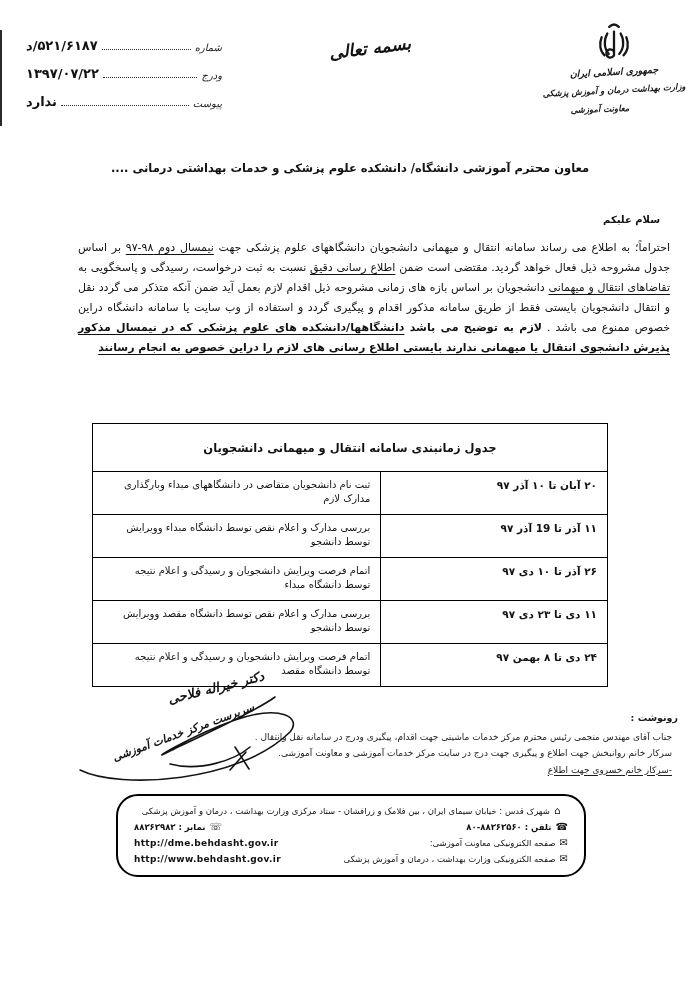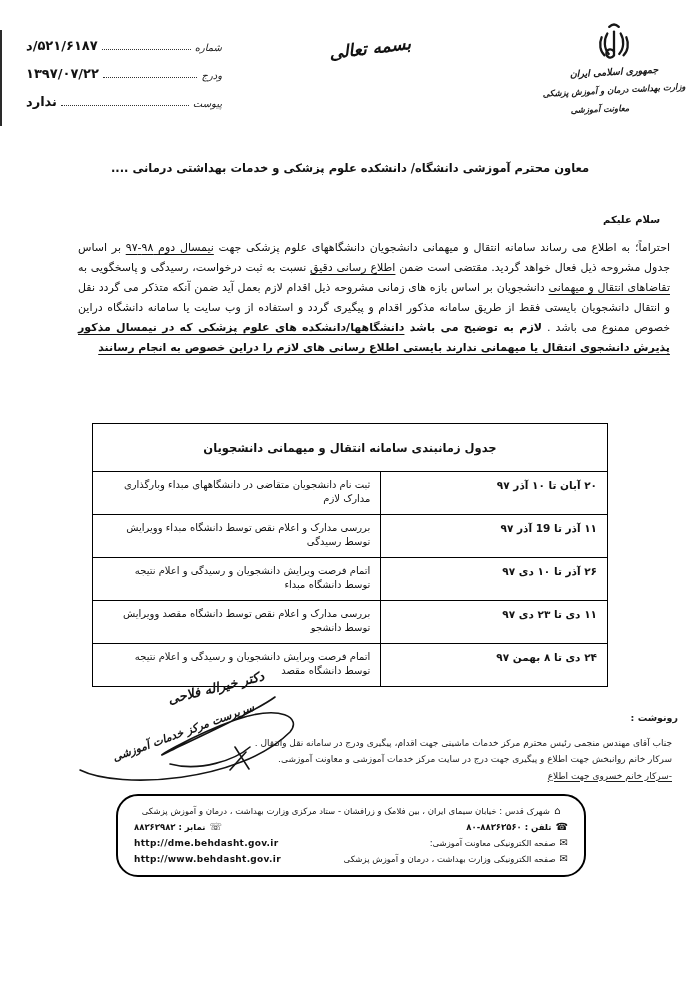--- a/index.html
+++ b/index.html
@@ -49,21 +49,21 @@
   .schedule td { border:1.5px solid #000; vertical-align:top; }
   .tbl-title td { height:48px; text-align:center; vertical-align:middle; font-weight:bold; font-size:11.5px; }
   .cell-date   { width:44%; font-weight:bold; font-size:10.5px; padding:7px 10px; white-space:nowrap; }
   .cell-action { font-size:10px; line-height:14px; padding:6px 10px 8px 14px; }
 
   
   .signature { position:absolute; top:652px; left:50px; width:270px; height:145px; }
 
   
   .cc { position:absolute; top:710px; right:22px; width:442px; direction:rtl; font-size:9px; line-height:16.5px; color:#1c1c1c; }
-  .cc-title { font-weight:bold; font-size:9.5px; margin-bottom:8px; }
+  .cc-title { font-weight:bold; font-size:9.5px; margin-bottom:2px; }
   .cc-item { padding-right:6px; }
   .cc-item.last { text-decoration:underline; text-underline-offset:2px; }
 
   
   .footer-box { position:absolute; top:794px; left:116px; width:470px; border:2px solid #000;
     border-radius:22px; padding:7px 16px 8px 16px; direction:rtl; font-size:8.5px; line-height:16px; color:#111; }
   .f-row { display:flex; justify-content:space-between; align-items:center; }
   .f-address { justify-content:center; text-align:center; }
   .f-icon { font-size:10px; margin-left:4px; }
   .f-url { direction:ltr; unicode-bidi:embed; font-weight:bold; font-size:9px; letter-spacing:0.3px; }
@@ -123,21 +123,21 @@
       <td colspan="2">
         <span>جدول زمانبندی سامانه انتقال و میهمانی دانشجویان</span>
       </td>
     </tr>
     <tr>
       <td class="cell-date">۲۰ آبان تا ۱۰ آذر ۹۷</td>
       <td class="cell-action">ثبت نام دانشجویان متقاضی در دانشگاههای مبداء وبارگذاری مدارک لازم</td>
     </tr>
     <tr>
       <td class="cell-date">۱۱ آذر تا 19 آذر ۹۷</td>
-      <td class="cell-action">بررسی مدارک و اعلام نقص توسط دانشگاه مبداء وویرایش توسط رسیدگی</td>
+      <td class="cell-action">بررسی مدارک و اعلام نقص توسط دانشگاه مبداء وویرایش توسط دانشجو</td>
     </tr>
     <tr>
       <td class="cell-date">۲۶ آذر تا ۱۰ دی ۹۷</td>
       <td class="cell-action">اتمام فرصت ویرایش دانشجویان و رسیدگی و اعلام نتیجه توسط دانشگاه مبداء</td>
     </tr>
     <tr>
       <td class="cell-date">۱۱ دی تا ۲۳ دی ۹۷</td>
       <td class="cell-action">بررسی مدارک و اعلام نقص توسط دانشگاه مقصد وویرایش توسط دانشجو</td>
     </tr>
     <tr>

